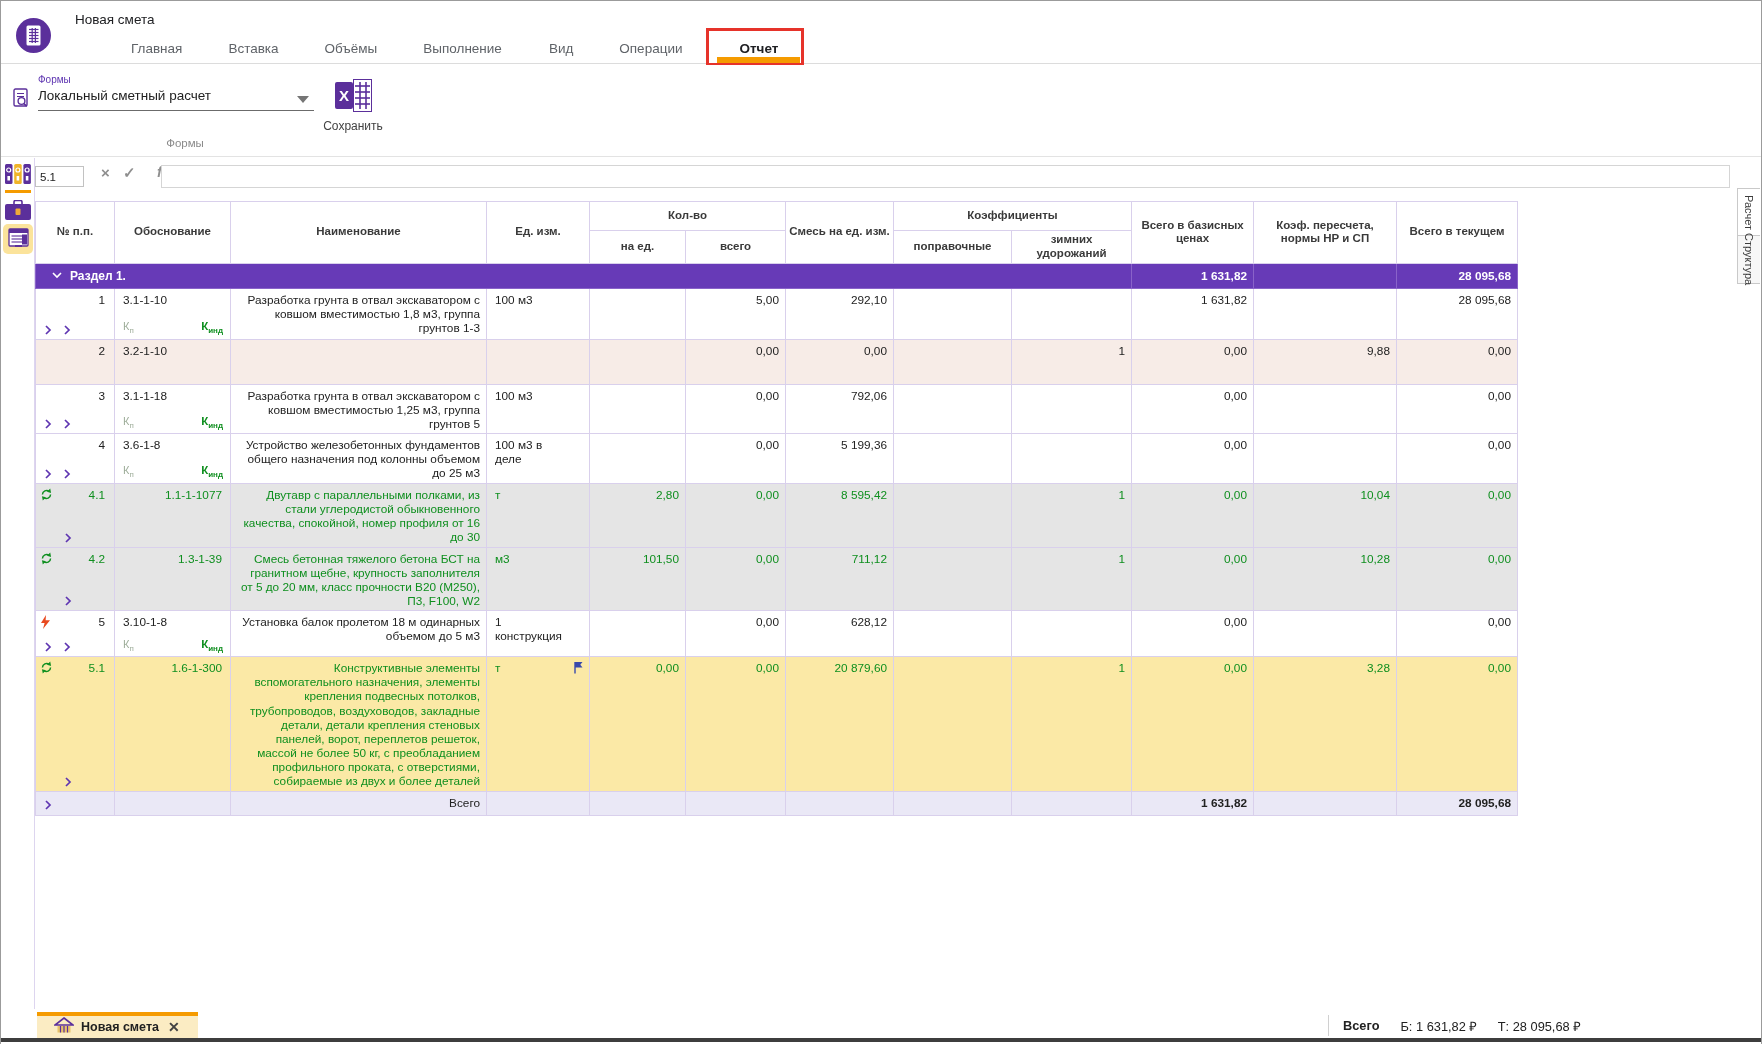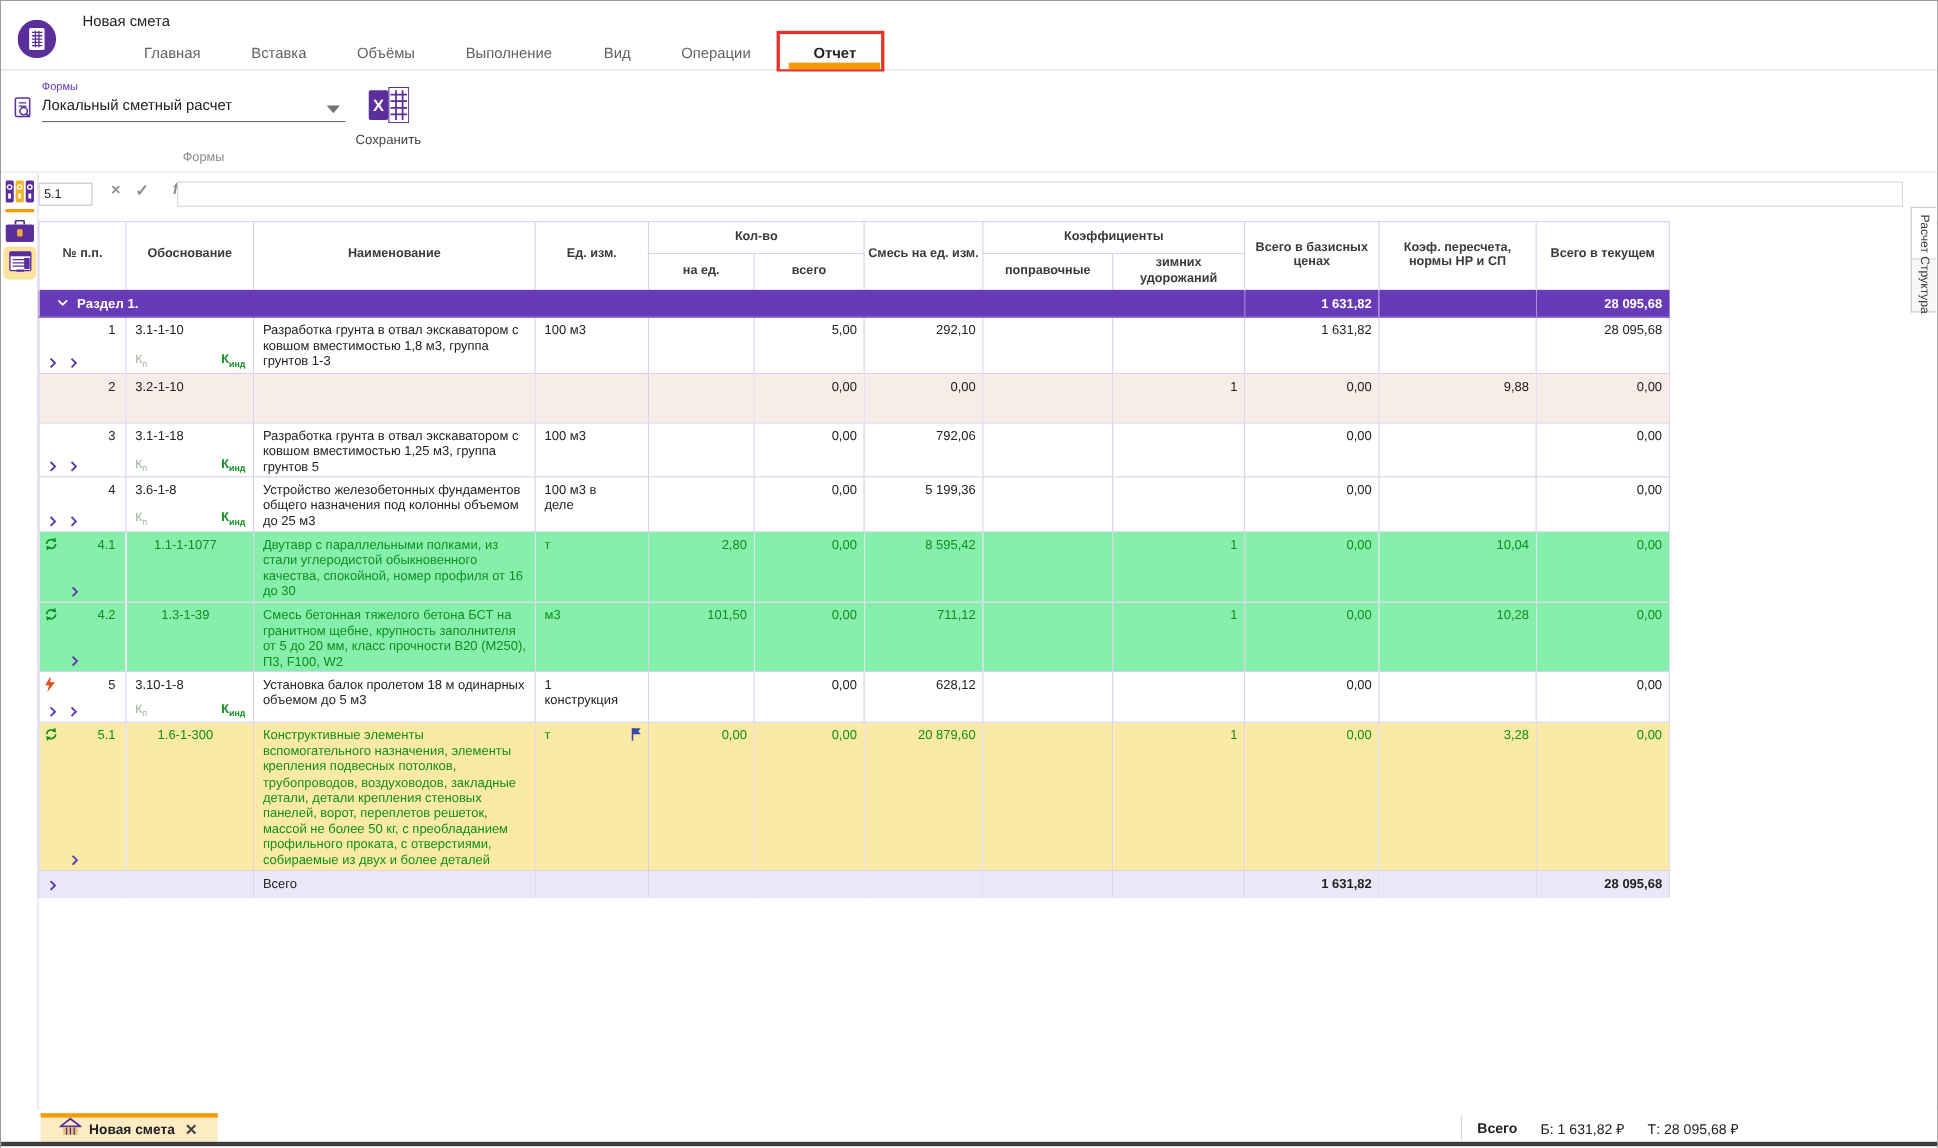--- a/index.html
+++ b/index.html
@@ -48,34 +48,34 @@
   
   .grid-area { position:absolute; left:34px; top:200px; }
   table.grid { border-collapse:collapse; table-layout:fixed; width:1482px; }
   .grid th, .grid td { border:1px solid #d9d0ec; overflow:hidden; }
   .grid th { font-size:11.5px; font-weight:bold; color:#3a3a3a; text-align:center; vertical-align:middle; background:#fff; padding:2px 3px; line-height:1.2; }
   .grid td { font-size:11.8px; color:#222; vertical-align:top; position:relative; padding:0; }
   tr.hdr1 { height:29px; } tr.hdr2 { height:29px; }
   .val { display:block; text-align:right; padding:4px 6px 0 2px; white-space:nowrap; }
   .num { display:block; text-align:right; padding:4px 9px 0 0; }
   .code-l { display:block; padding:4px 0 0 8px; white-space:nowrap; }
-  .code-r { display:block; text-align:center; padding:4px 8px 0 0; white-space:nowrap; }
-  .nm { display:block; padding:4px 6px 2px 8px; line-height:1.2; }
+  .code-r { display:block; text-align:right; padding:4px 8px 0 0; white-space:nowrap; }
+  .nm { display:block; padding:4px 6px 2px 8px; line-height:1.2;text-align:right; }
   .unit { display:block; padding:4px 18px 0 8px; }
   .kp-row { position:absolute; left:8px; right:7px; bottom:3px; display:flex; justify-content:space-between; align-items:flex-end; }
   .kp { color:#9fae9b; font-size:11px; } .kp sub { font-size:8px; }
   .kind { color:#0f8f1f; font-weight:bold; font-size:11.5px; } .kind sub { font-size:8px; }
   .chev { position:absolute; bottom:4px; left:8px; display:flex; gap:11px; }
   .chev.single { left:28px; }
   .chev.foot { left:8px; bottom:5px; }
   .row-icon { position:absolute; left:4px; top:4px; line-height:0; }
   .flag { position:absolute; right:5px; top:4px; line-height:0; }
 
   tr.pink td { background:#f7ece7; }
-  tr.g td { background:#86efac; color:#0f8f1f; }
+  tr.g td { background:#e5e5e5; color:#0f8f1f; }
   tr.y td { background:#fbe9a6; color:#0f8f1f; }
   tr.sec td { background:#673ab7; color:#fff; border-color:#8a63c9; font-weight:bold; height:25px; vertical-align:middle; }
   .sec-label { display:flex; align-items:center; gap:8px; padding-left:16px; font-size:12px; }
   .sec-val { display:block; text-align:right; padding:0 6px; white-space:nowrap; }
   tr.foot td { background:#eae8f6; height:24px; }
   tr.foot .b { font-weight:bold; }
   tr.h51{height:51px;} tr.h45{height:45px;} tr.h49{height:49px;} tr.h64{height:64px;} tr.h61{height:61px;} tr.h46{height:46px;} tr.h132{height:132px;}
 
   
   .side-tabs { position:absolute; right:0; top:187px; width:24px; }

